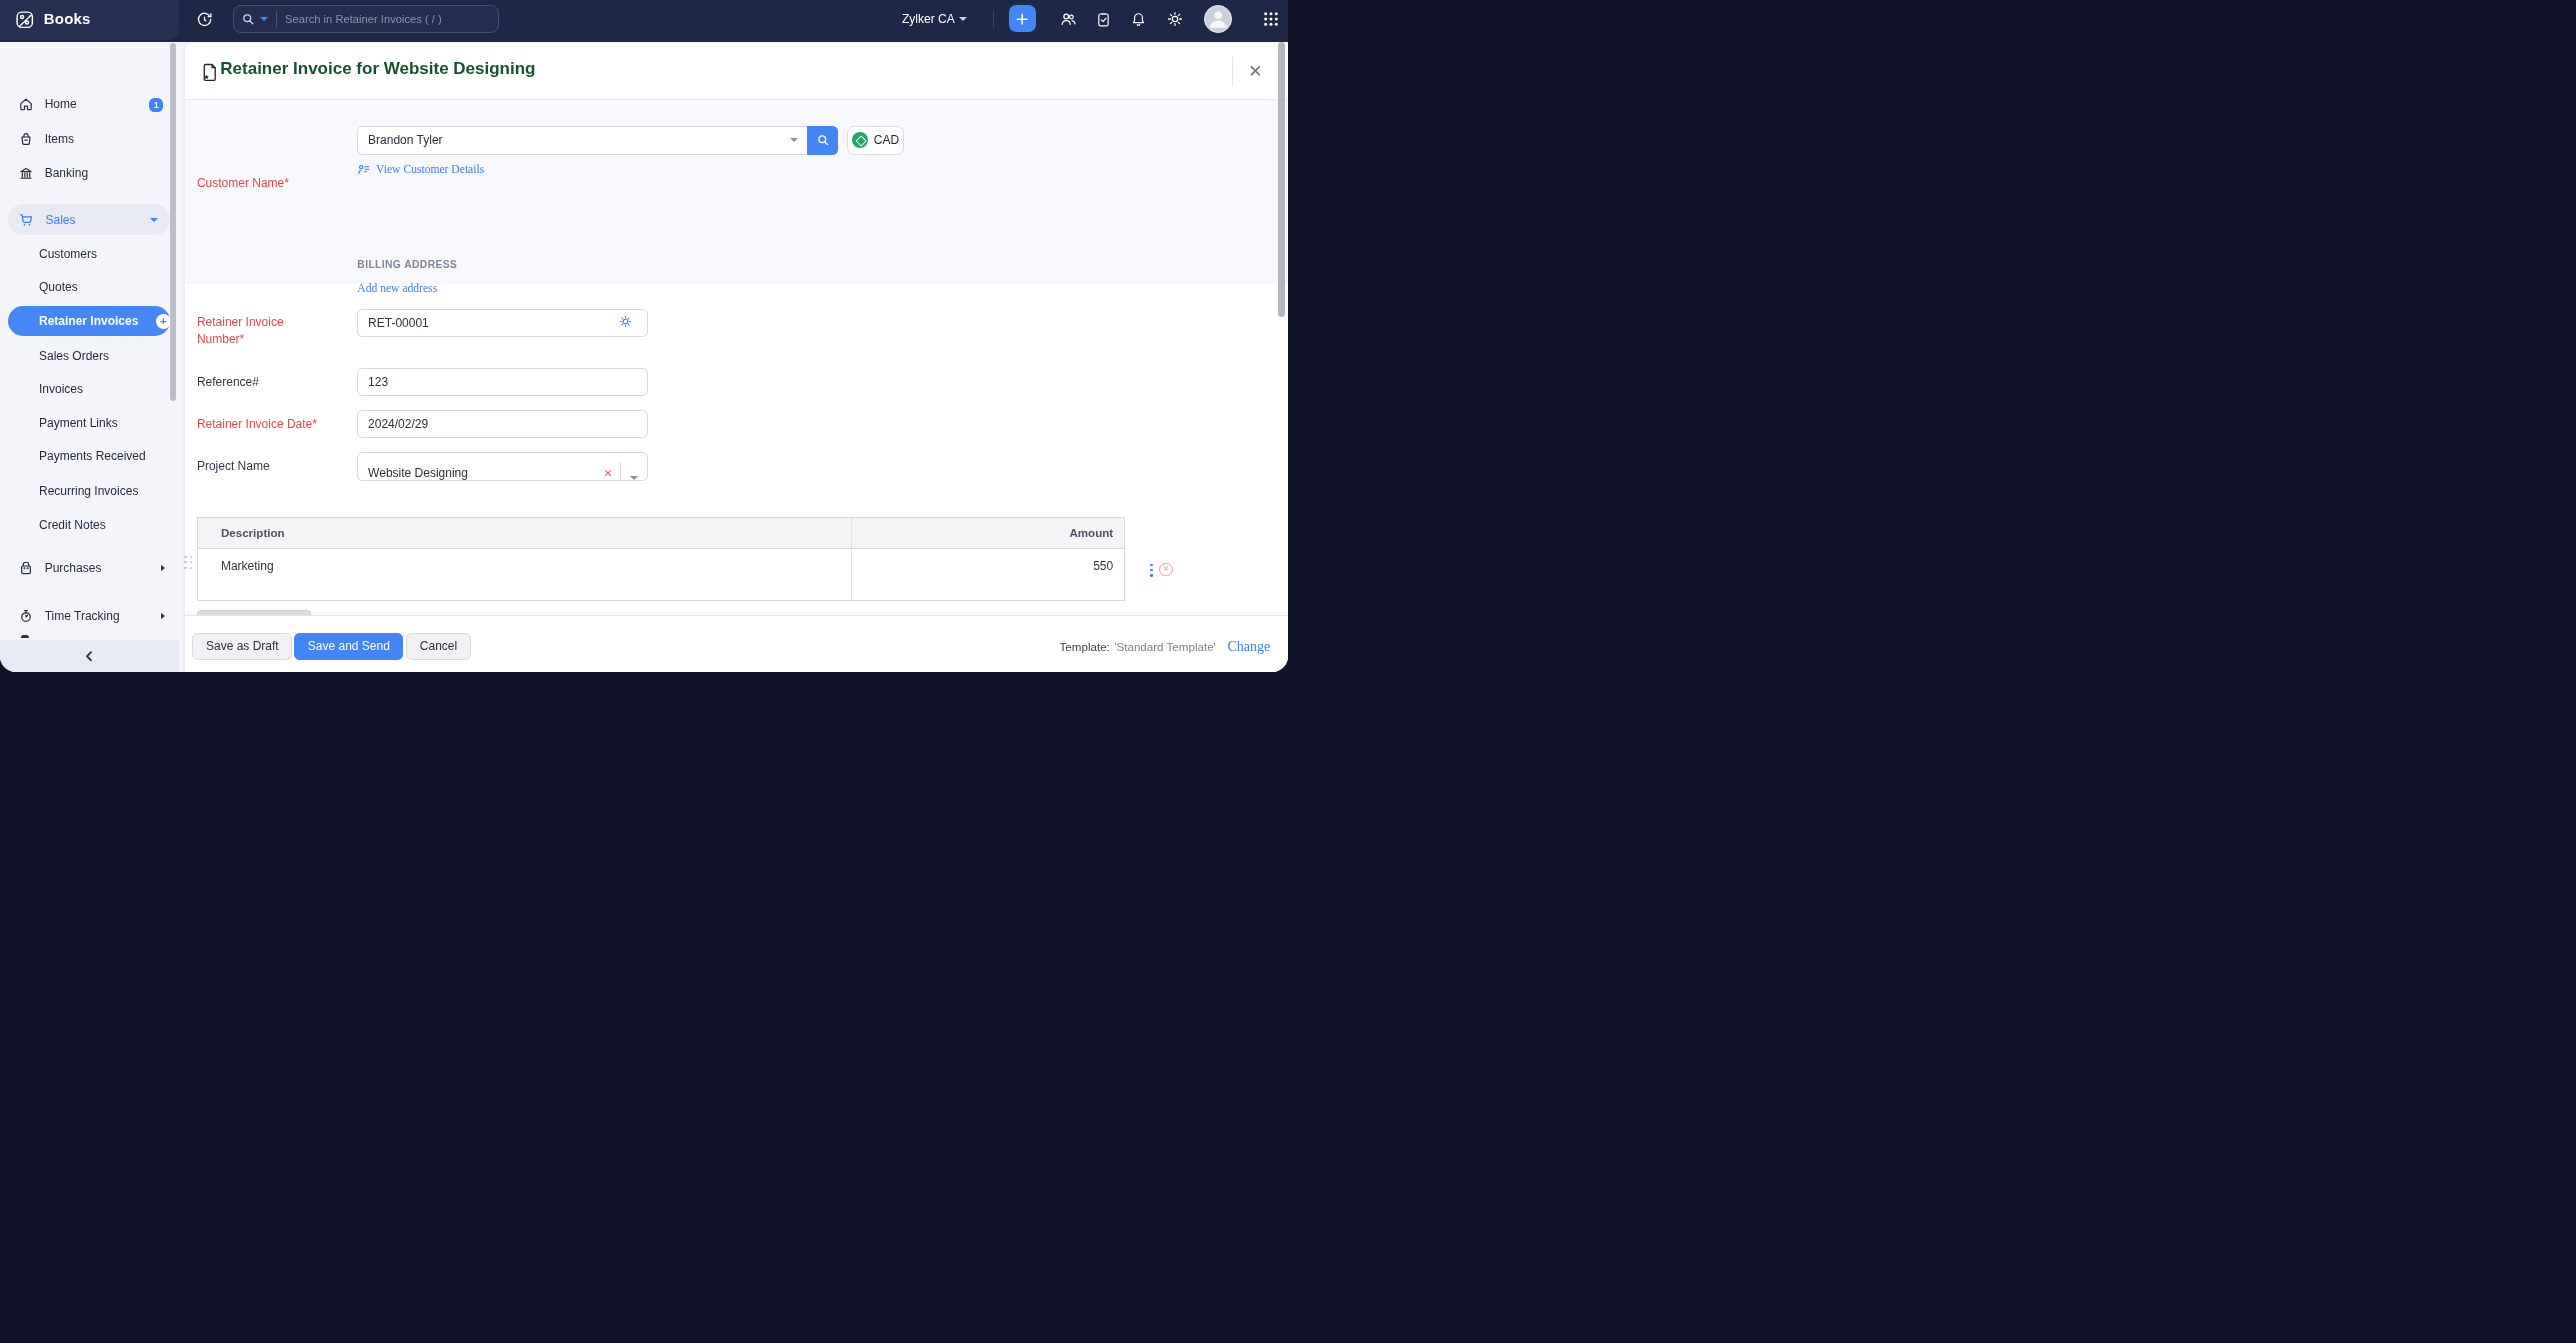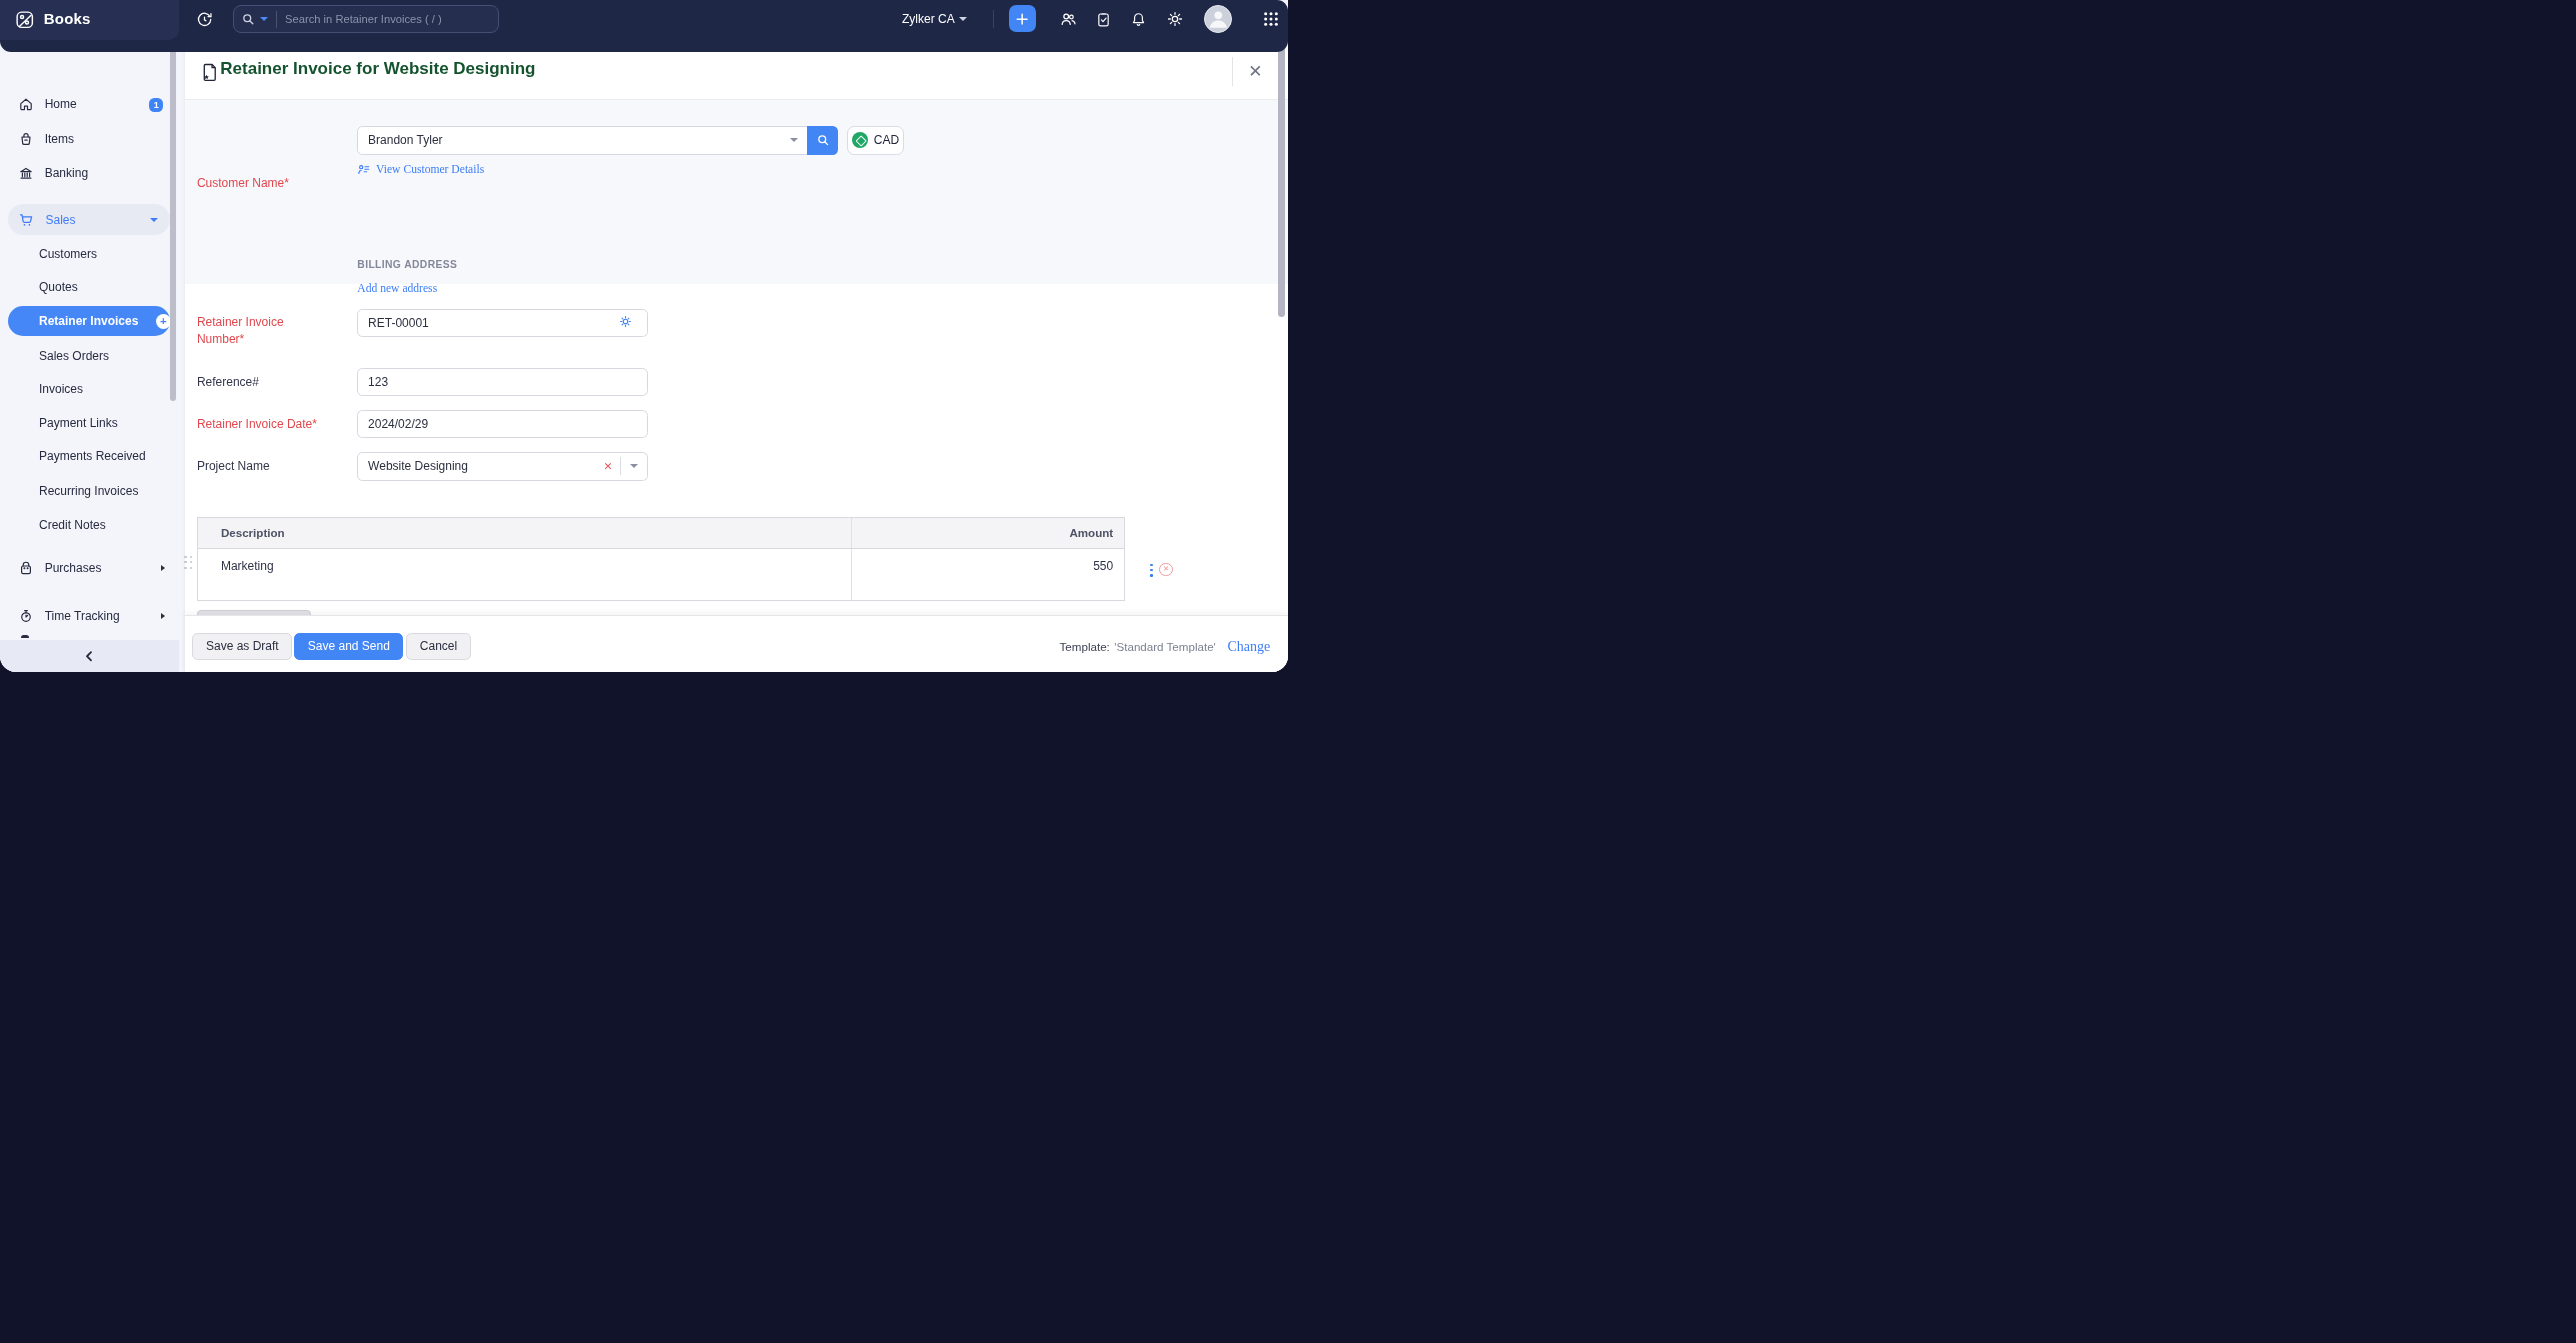--- a/index.html
+++ b/index.html
@@ -1,20 +1,20 @@
 <!DOCTYPE html>
 <html style="font-size:14.3px"><head>
 <meta charset="utf-8">
 <style>
   * { margin:0; padding:0; box-sizing:border-box; }
   html,body { width:1288px; height:672px; background:#10132a; font-family:"Liberation Sans","DejaVu Sans",sans-serif; }
   .app { position:relative; width:1288px; height:672px; border-radius:0 0 16px 16px; overflow:hidden; background:#f3f5fa; }
 
   
-  .topbar { position:absolute; left:0; top:0; width:1288px; height:52px; background:#1f2746; z-index:30;border-radius:11px; }
+  .topbar { position:absolute; left:0; top:0; width:1288px; height:42px; background:#1f2746; z-index:30; }
   .brand { position:absolute; left:0; top:0; width:179px; height:40px; background:#272f52; border-radius:0 0 10.7px 0; display:flex; align-items:center; padding-left:14.3px; gap:8px; }
   .brand-name { color:#fff; font-size:15px; font-weight:700; letter-spacing:0.2px; padding-bottom:2.7px; }
   .tb-iconbtn { position:absolute; top:0; height:38px; display:flex; align-items:center; justify-content:center; background:none; border:none; cursor:pointer; }
   .searchbox { position:absolute; left:233px; top:5.4px; width:266px; height:28px; border:0.9px solid #454e73; background:#262e50; border-radius:8px; display:flex; align-items:center; padding:0 7.2px; gap:4.5px; }
   .searchbox .sep { width:0.9px; height:17px; background:#4a5370; margin:0 3.6px; }
   .searchbox input { flex:1; background:transparent; border:none; outline:none; color:#dfe3ee; font-size:11.2px; font-family:inherit; }
   .searchbox input::placeholder { color:#8b93ad; }
   .org { position:absolute; left:902px; top:0; height:38px; display:flex; align-items:center; gap:4.5px; color:#fff; font-size:12px; background:none; border:none; cursor:pointer; }
   .tb-sep { position:absolute; left:993px; top:9.8px; width:0.9px; height:18px; background:#3a4263; }
   .plusbtn { position:absolute; left:1009px; top:5.4px; width:27px; height:27px; background:#4285f4; border:none; border-radius:7.2px; color:#fff; cursor:pointer; display:flex; align-items:center; justify-content:center; }
@@ -370,21 +370,21 @@
         </svg>
       </button>
 
       <span class="flabel" style="left:11.6px; top:332px;">Reference#</span>
       <input class="tinput" style="top: 325px;" value="123">
 
       <span class="flabel req" style="left:11.6px; top:374px;">Retainer Invoice Date*</span>
       <input class="tinput" style="top: 367px;" value="2024/02/29">
 
       <span class="flabel" style="left:11.6px; top:416px;">Project Name</span>
-      <div class="combo" style="left:172px; top:409px; width:291px; height:29px;">
+      <div class="combo" style="left:172px; top:409px; width:291px; height:29px;align-items:flex-end;">
         <span class="val">Website Designing</span>
         <button style="background:none;border:none;color:#e8555a;font-size:10.7px;cursor:pointer;padding:0 7.2px;">✕</button>
         <span style="width:0.9px;height:18px;background:#dcdde4;"></span>
         <span class="chev" style="margin-left:9px;"></span>
       </div>
 
       <span class="draghandle">
           <i></i>
           <i></i>
           <i></i>

